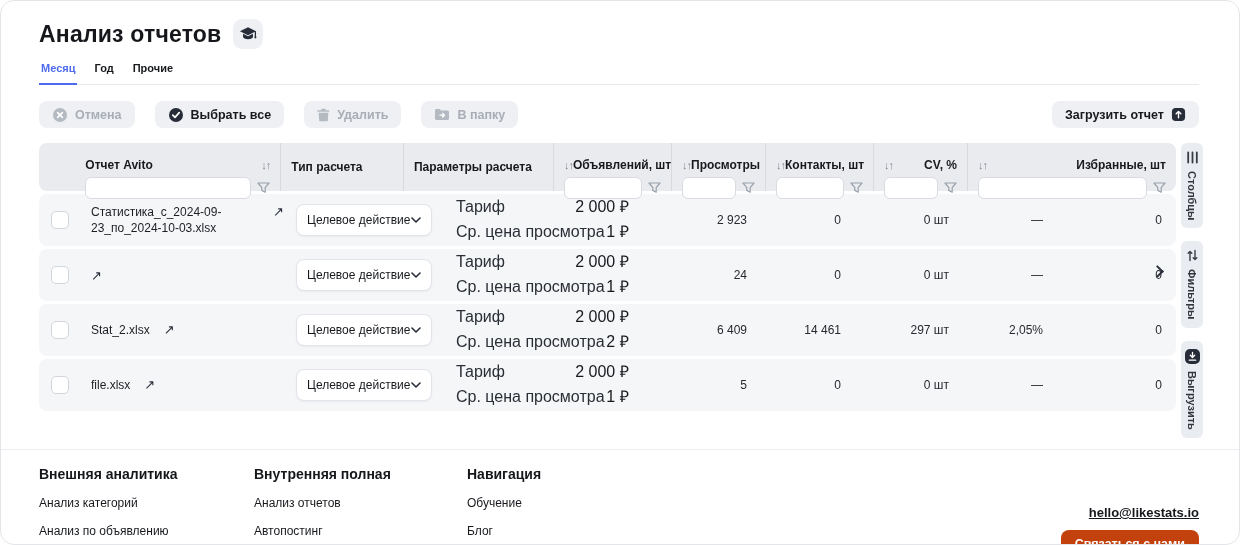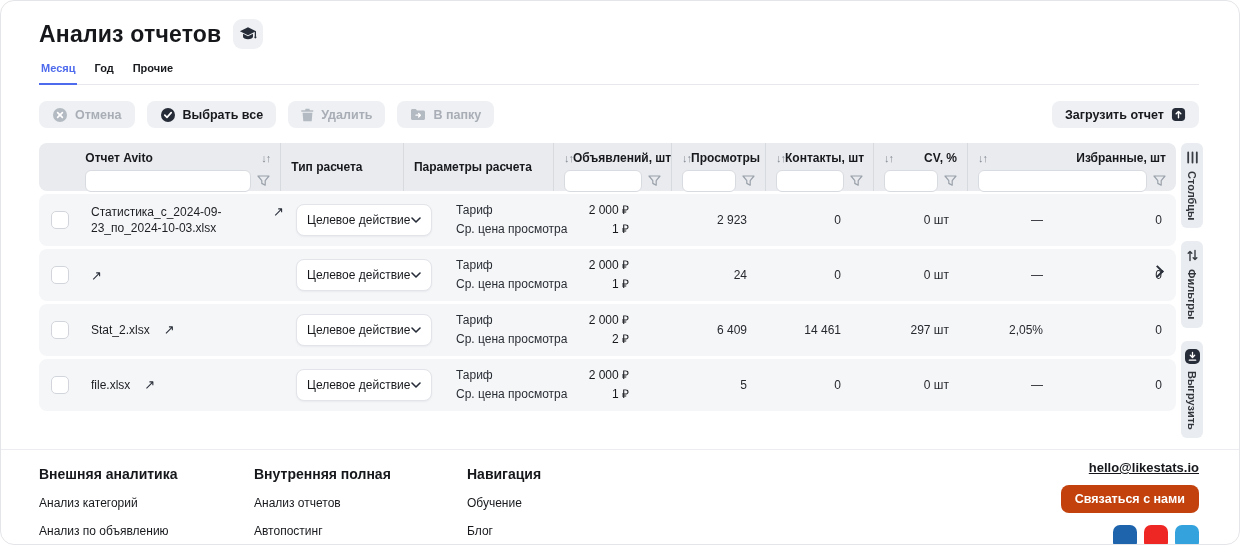--- a/index.html
+++ b/index.html
@@ -14,34 +14,34 @@
   .title-row h1 { font-size:23px; font-weight:800; color:#15171b; letter-spacing:.2px; }
   .edu-btn { width:30px; height:30px; border:none; border-radius:9px; background:#eef0f3;
              display:flex; align-items:center; justify-content:center; cursor:pointer; }
 
   .tabs { display:flex; gap:15px; margin-top:13px; border-bottom:1px solid #e7e8eb; }
   .tab { font-size:11px; font-weight:600; color:#17191d; padding:0 2px 9px; cursor:pointer;
          border-bottom:2px solid transparent; margin-bottom:-1px; background:none; border-top:none; border-left:none; border-right:none; }
   .tab.active { color:#4f6bed; border-bottom-color:#4f6bed; }
 
   
-  .toolbar { display:flex; align-items:center; gap:12px; margin:16px 40px 0 38px; }
+  .toolbar { display:flex; align-items:center; gap:20px; margin:16px 40px 0 38px; }
   .tbtn { height:27px; border:none; border-radius:8px; background:#eef0f3; padding:0 13px;
           display:inline-flex; align-items:center; gap:7px; font-size:12.5px; font-weight:600;
           font-family:inherit; cursor:pointer; }
   .tbtn.disabled { color:#a9aeb6; }
   .tbtn.dark-text { color:#17191d; }
   .spacer { flex:1; }
 
   
   .table { margin:15px 65px 0 38px; width:1137px; }
   .thead { display:flex; background:#e9ebef; border-radius:8px; height:48px; }
   .th { padding:6px 10px; position:relative; }
   .bl { border-left:1px solid #d7dade; }
-  .th-top { display:flex; align-items:center; justify-content:space-between; height:16px; margin-top:1px; }
+  .th-top { display:flex; align-items:center; justify-content:space-between; height:16px; margin-top:8px; }
   .th-label { font-size:12px; font-weight:700; color:#17191d; white-space:nowrap; }
   .sort { font-size:11px; color:#868c95; letter-spacing:-1px; cursor:pointer; }
   .th-filter { display:flex; align-items:center; gap:6px; margin-top:4px; }
   .th-filter input { flex:1; min-width:0; height:22px; border:1px solid #d8dbe0; border-radius:6px;
                      background:#fff; padding:0 6px; font-size:12px; font-family:inherit; outline:none; }
   .th-center { display:flex; align-items:center; }
   .th-center .th-label { font-weight:700; }
   .funnel { flex:none; cursor:pointer; }
 
   .col-check { width:42px; }
@@ -59,21 +59,21 @@
   .td { padding:0 10px; }
   .td-check { width:42px; display:flex; justify-content:center; padding:0; }
   .cb { width:18px; height:18px; border:1.5px solid #d2d6dc; border-radius:5px; background:#fff; cursor:pointer; }
   .td-report { width:205px; display:flex; align-items:flex-start; gap:14px; padding-right:2px; }
   .fname { font-size:12px; color:#1c1e22; line-height:1.35; cursor:pointer; }
   .ext { font-size:13px; color:#2a2f3a; cursor:pointer; }
   .td-type { width:158px; }
   .dd { width:136px; height:32px; background:#fff; border:1px solid #e2e4e9; border-radius:8px;
         display:flex; align-items:center; justify-content:space-between; padding:0 10px;
         font-size:12px; font-family:inherit; color:#17191d; cursor:pointer; box-shadow:0 1px 2px rgba(20,25,40,.05); }
-  .td-params { width:195px; font-size:12px; padding-left:12px; }
+  .td-params { width:195px; font-size:16px; padding-left:12px; }
   .pline { display:flex; justify-content:space-between; line-height:1.55; }
   .plabel { color:#2a2e35; }
   .pval { color:#17191d; }
   .td-num { font-size:12px; color:#26292e; text-align:right; }
   .td-num.col-fav { padding-right:14px; }
 
   .scroll-next { position:absolute; left:1152px; top:266px; width:9px; height:9px;
                  border-top:2px solid #2a2f3a; border-right:2px solid #2a2f3a;
                  transform:rotate(45deg); cursor:pointer; }
 
@@ -87,21 +87,21 @@
   
   .footer { position:absolute; left:0; right:0; top:448px; bottom:0;
             border-top:1px solid #ebedf0; padding:16px 40px 0 38px; }
   .fcols { display:flex; }
   .fcol { width:215px; }
   .fcol.c2 { width:213px; }
   .fcol h3 { font-size:14px; font-weight:700; color:#15171b; }
   .flink { display:block; margin-top:14px; font-size:12px; color:#17191d; text-decoration:none; cursor:pointer; }
   .footer-right { position:absolute; right:40px; top:10px; display:flex; flex-direction:column;
                   align-items:flex-end; gap:10px; }
-  .email { font-size:13px; font-weight:700; color:#15171b; text-decoration:underline; cursor:pointer; }
+  .email { font-size:13px; font-weight:700; color:#15171b; text-decoration:underline; cursor:pointer;margin-top:45px; }
   .contact { height:28px; padding:0 14px; background:#c2410c; color:#fff; border:none; border-radius:8px;
              font-size:12.5px; font-weight:600; font-family:inherit; cursor:pointer; }
   .socials { display:flex; gap:7px; margin-top:2px; }
   .soc { width:24px; height:24px; border-radius:7px; display:inline-block; cursor:pointer; }
   .soc.vk { background:#1d64ad; }
   .soc.yt { background:#ee2724; }
   .soc.tg { background:#34a3dd; }
 </style>
 </head>
 <body>

